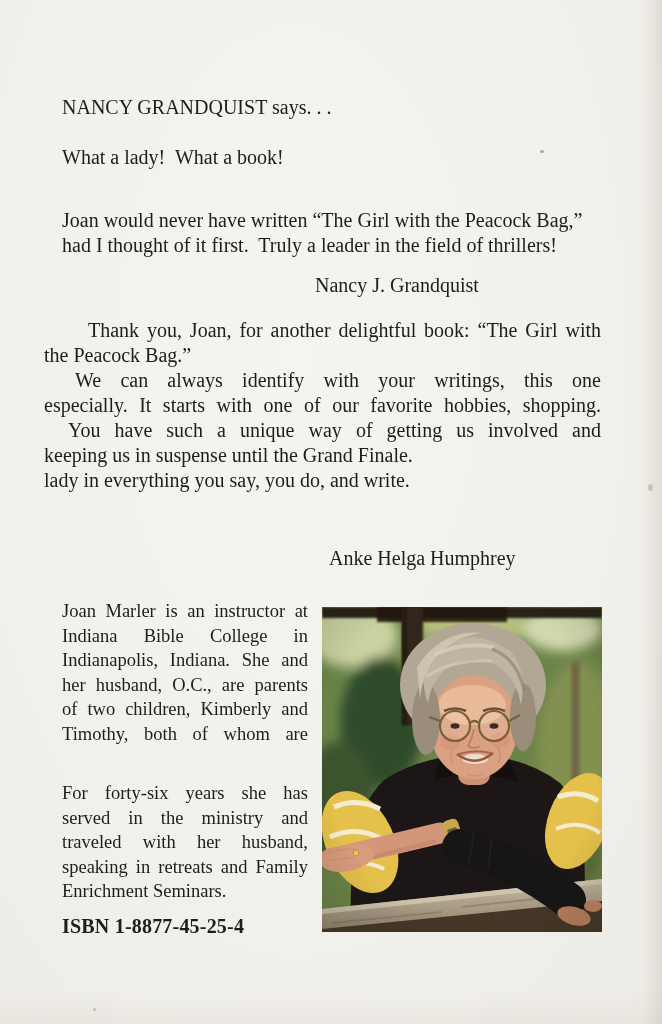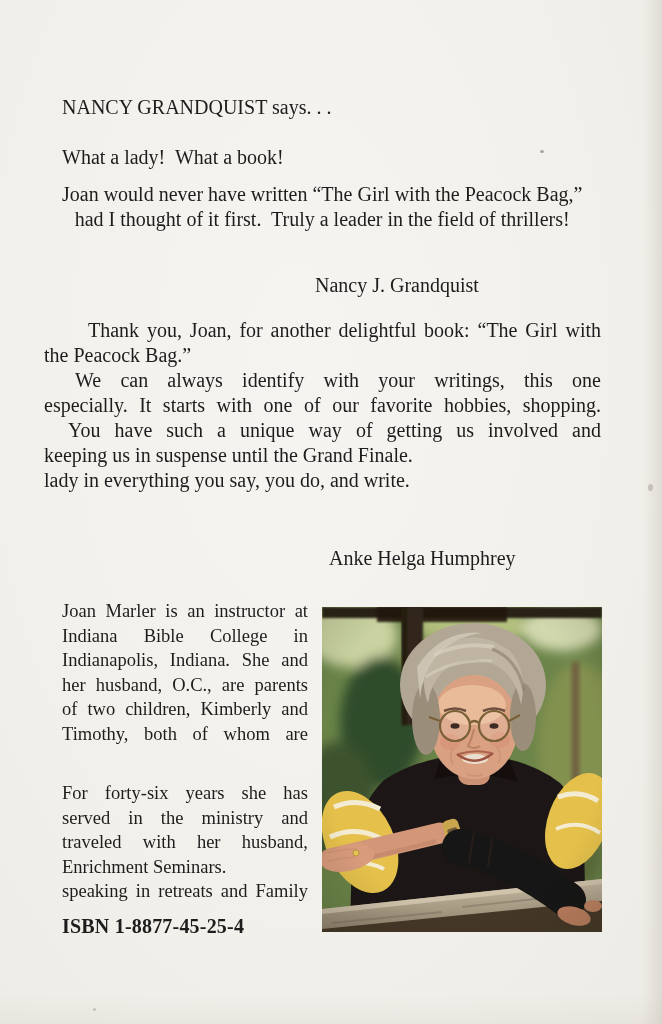--- a/index.html
+++ b/index.html
@@ -11,21 +11,21 @@
     background-image:radial-gradient(ellipse at 45% 35%, #f6f4f0 0%, #f2f0eb 60%, #edebe5 100%);
     overflow:hidden;
     font-family:"Liberation Serif", serif;
     color:#1d1d1d;
   }
   .page p, .page .line{margin:0;}
   .abs{position:absolute;}
   .txt{font-size:20px; line-height:25px; white-space:nowrap;}
   .header-line{left:62px; top:95px;}
   .exclaim-line{left:62px; top:145px;}
-  .paraA{left:62px; top:182px;text-align:center;}
+  .paraA{left:62px; top:208px;}
   .paraA .line{white-space:nowrap; line-height:25px;}
   .attr1{left:315px; top:273px;}
   .attr2{left:329px; top:546px;}
   .paraB{left:44px; top:318px; width:557px;}
   .paraB .line{
     line-height:25px; white-space:nowrap;
     text-align:justify; text-align-last:justify;
   }
   .paraB .line.last{text-align-last:left;}
   .ind44{padding-left:44px;}
@@ -95,22 +95,22 @@
     <div class="line">Indianapolis, Indiana. She and</div>
     <div class="line">her husband, O.C., are parents</div>
     <div class="line">of two children, Kimberly and</div>
     <div class="line">Timothy, both of whom are</div>
   </div>
 
   <div class="abs bio bio2">
     <div class="line">For forty-six years she has</div>
     <div class="line">served in the ministry and</div>
     <div class="line">traveled with her husband,</div>
+    <div class="line">speaking in retreats and Family</div>
     <div class="line last">Enrichment Seminars.</div>
-    <div class="line">speaking in retreats and Family</div>
   </div>
 
   <p class="abs txt isbn-line">ISBN 1-8877-45-25-4</p>
 
   <div class="abs photo">
     <svg viewBox="0 0 280 325" preserveAspectRatio="none" xmlns="http://www.w3.org/2000/svg">
       <defs>
         <linearGradient id="railGrad" x1="0" y1="0" x2="0" y2="1">
           <stop offset="0" stop-color="#c6b9a3"></stop>
           <stop offset="0.55" stop-color="#a3967f"></stop>

